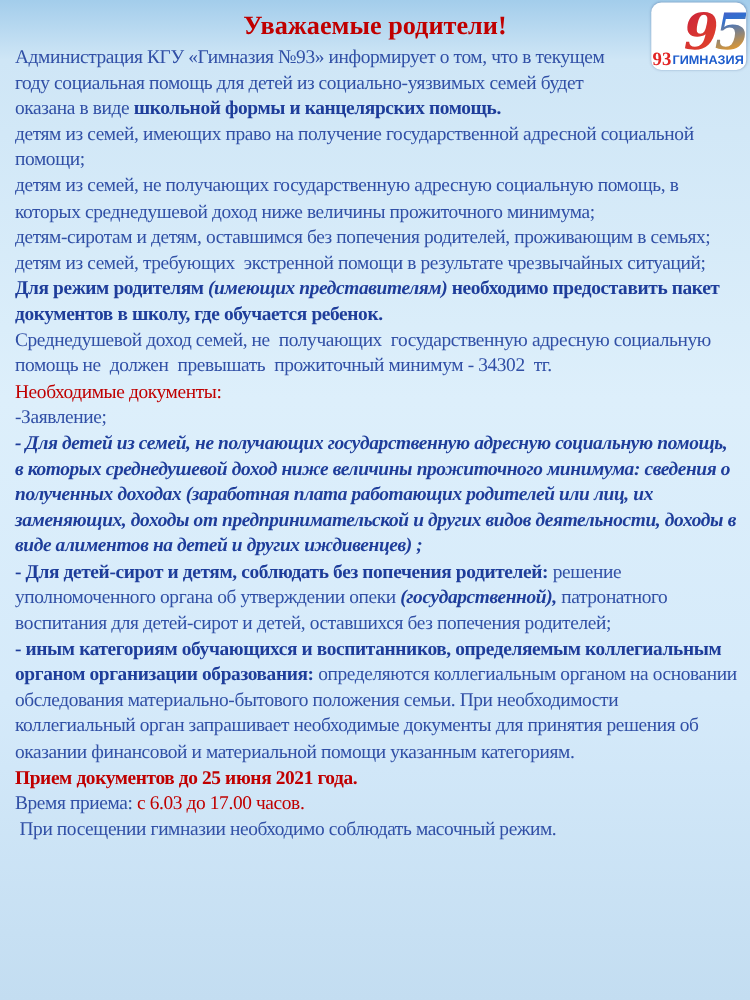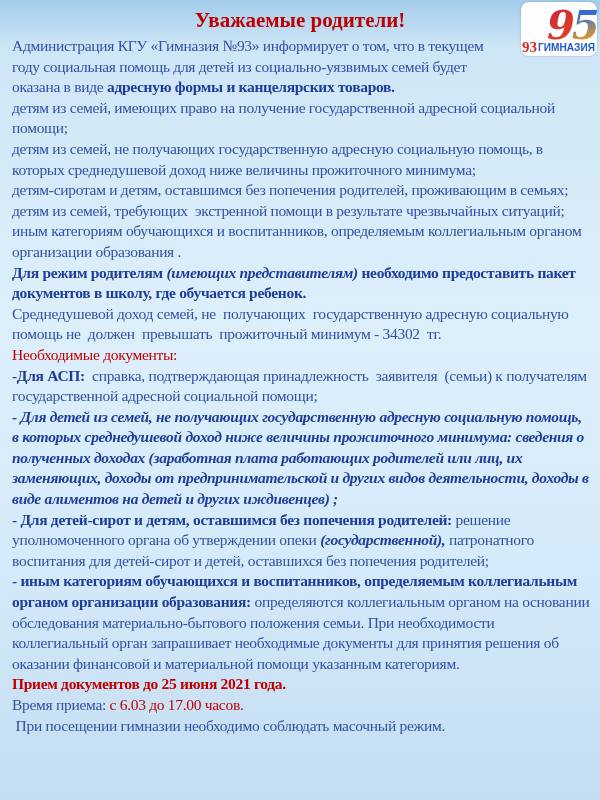--- a/index.html
+++ b/index.html
@@ -80,31 +80,30 @@
       </defs>
       <text x="26" y="37" font-family="DejaVu Serif, serif" font-style="italic" font-weight="bold" font-size="40"><tspan fill="url(#g9)">9</tspan><tspan fill="url(#g5)" dx="-3">5</tspan></text>
       <text x="1" y="50" font-family="Liberation Serif, serif" font-weight="bold" font-size="15" fill="#e22525">93</text>
       <text x="17" y="49" font-family="Liberation Sans, sans-serif" font-weight="bold" font-size="10" fill="#1d5ccc" textLength="57" lengthAdjust="spacingAndGlyphs">ГИМНАЗИЯ</text>
     </svg>
   </div>
 
   <h1 class="title">Уважаемые родители!</h1>
 
   <div class="content">
-      <p class="para para-first"><span class="run-blue">Администрация КГУ «Гимназия №93» информирует о том, что в текущем году социальная помощь для детей из социально-уязвимых семей будет оказана в виде </span><span class="run-blue-bold">адресную формы и канцелярских товаров.</span></p>
+      <p class="para para-first"><span class="run-blue">Администрация КГУ «Гимназия №93» информирует о том, что в текущем году социальная помощь для детей из социально-уязвимых семей будет оказана в виде </span><span class="run-blue-bold">школьной формы и канцелярских помощь.</span></p>
       <p class="para"><span class="run-blue">детям из семей, имеющих право на получение государственной адресной социальной помощи;</span></p>
       <p class="para"><span class="run-blue">детям из семей, не получающих государственную адресную социальную помощь, в которых среднедушевой доход ниже величины прожиточного минимума;</span></p>
       <p class="para"><span class="run-blue">детям-сиротам и детям, оставшимся без попечения родителей, проживающим в семьях;</span></p>
       <p class="para"><span class="run-blue">детям из семей, требующих  экстренной помощи в результате чрезвычайных ситуаций;</span></p>
-      <p class="para"><span class="run-blue">иным категориям обучающихся и воспитанников, определяемым коллегиальным органом организации образования .</span></p>
       <p class="para"><span class="run-blue-bold">Для режим родителям </span><span class="run-blue-bold-italic">(имеющих представителям)</span><span class="run-blue-bold"> необходимо предоставить пакет документов в школу, где обучается ребенок.</span></p>
       <p class="para"><span class="run-blue">Среднедушевой доход семей, не  получающих  государственную адресную социальную помощь не  должен  превышать  прожиточный минимум - 34302  тг.</span></p>
       <p class="para"><span class="run-red">Необходимые документы:</span></p>
-      <p class="para"><span class="run-blue-bold">-Для АСП:</span><span class="run-blue">  справка, подтверждающая принадлежность  заявителя  (семьи) к получателям государственной адресной социальной помощи;</span></p>
+      <p class="para"><span class="run-blue">-Заявление;</span></p>
       <p class="para"><span class="run-blue-bold-italic">- Для детей из семей, не получающих государственную адресную социальную помощь, в которых среднедушевой доход ниже величины прожиточного минимума: сведения о полученных доходах (заработная плата работающих родителей или лиц, их заменяющих, доходы от предпринимательской и других видов деятельности, доходы в виде алиментов на детей и других иждивенцев) ;</span></p>
-      <p class="para"><span class="run-blue-bold">- Для детей-сирот и детям, оставшимся без попечения родителей:</span><span class="run-blue"> решение уполномоченного органа об утверждении опеки </span><span class="run-blue-bold-italic">(государственной),</span><span class="run-blue"> патронатного воспитания для детей-сирот и детей, оставшихся без попечения родителей;</span></p>
+      <p class="para"><span class="run-blue-bold">- Для детей-сирот и детям, соблюдать без попечения родителей:</span><span class="run-blue"> решение уполномоченного органа об утверждении опеки </span><span class="run-blue-bold-italic">(государственной),</span><span class="run-blue"> патронатного воспитания для детей-сирот и детей, оставшихся без попечения родителей;</span></p>
       <p class="para"><span class="run-blue-bold">- иным категориям обучающихся и воспитанников, определяемым коллегиальным органом организации образования:</span><span class="run-blue"> определяются коллегиальным органом на основании обследования материально-бытового положения семьи. При необходимости коллегиальный орган запрашивает необходимые документы для принятия решения об оказании финансовой и материальной помощи указанным категориям.</span></p>
       <p class="para"><span class="run-red-bold">Прием документов до 25 июня 2021 года.</span></p>
       <p class="para"><span class="run-blue">Время приема: </span><span class="run-red">с 6.03 до 17.00 часов.</span></p>
       <p class="para"><span class="run-blue"> При посещении гимназии необходимо соблюдать масочный режим.</span></p>
     </div>
 
 </div>
 
 </body></html>

